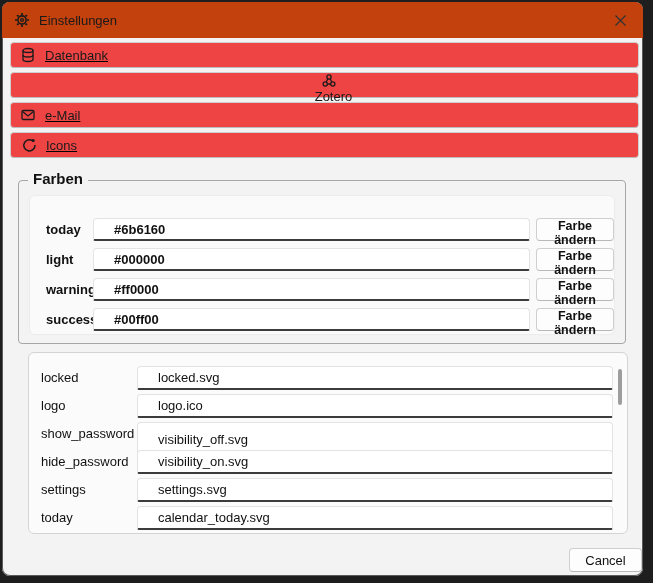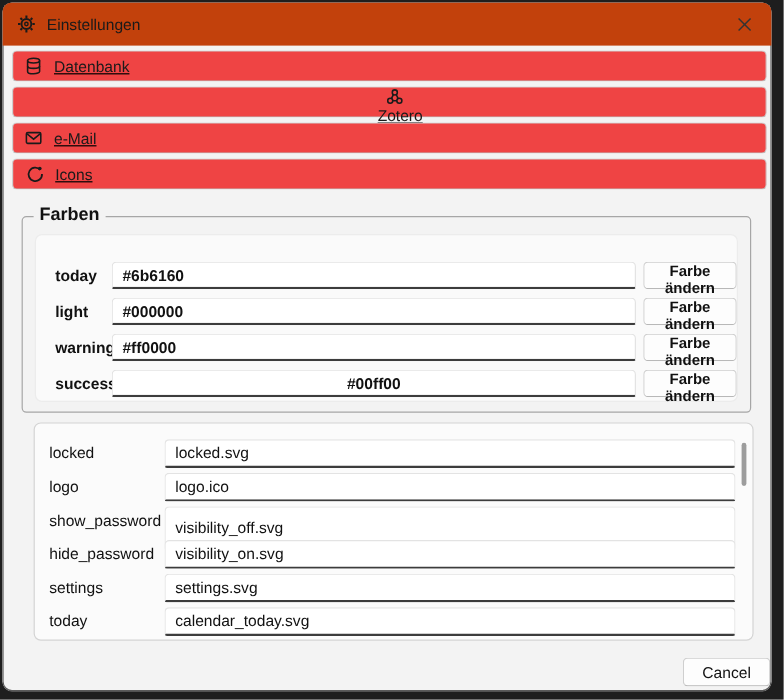--- a/index.html
+++ b/index.html
@@ -50,21 +50,21 @@
     position:absolute;left:10px;top:14px;width:586px;height:140px;
     background:#fafafa;border:1px solid #ececec;border-radius:6px;box-sizing:border-box;
   }
   .frow-label{
     position:absolute;left:16px;width:46px;height:23px;line-height:23px;
     font-size:13px;font-weight:bold;color:#111;white-space:nowrap;
   }
   .txt{
     position:absolute;box-sizing:border-box;height:23px;
     background:#ffffff;border:1px solid #e3e3e3;border-bottom:2px solid #3c3c3c;
-    border-radius:4px 4px 2px 2px;padding:0 8px;font-size:13px;color:#111;
+    border-radius:4px 4px 2px 2px;padding:0 20px;font-size:13px;color:#111;
     font-family:"Liberation Sans", sans-serif;outline:none;
   }
   .txt.bold{font-weight:bold;}
   .farbe-btn{
     position:absolute;left:506px;width:78px;height:23px;box-sizing:border-box;
     background:#fdfdfd;border:1px solid #cfcfcf;border-bottom-color:#b8b8b8;
     border-radius:4px;font-size:12.5px;font-weight:bold;color:#111;
     font-family:"Liberation Sans", sans-serif;cursor:pointer;padding:0;
   }
   
@@ -166,21 +166,21 @@
 
         <span class="frow-label" style="top:52px;">light</span>
         <input class="txt bold" style="left: 63px; top: 52px; width: 437px;" value="#000000">
         <button class="farbe-btn" style="top:52px;">Farbe ändern</button>
 
         <span class="frow-label" style="top:82px;">warning</span>
         <input class="txt bold" style="left: 63px; top: 82px; width: 437px;" value="#ff0000">
         <button class="farbe-btn" style="top:82px;">Farbe ändern</button>
 
         <span class="frow-label" style="top:112px;">success</span>
-        <input class="txt bold" style="left: 63px; top: 112px; width: 437px; text-align: center;" value="#00ff00">
+        <input class="txt bold" style="left: 63px; top: 112px; width: 437px;" value="#00ff00">
         <button class="farbe-btn" style="top:112px;">Farbe ändern</button>
 
       </div>
     </div>
 
     <div class="list-panel">
 
       <span class="lrow-label" style="top:13px;text-align:center;">locked</span>
       <input class="txt" style="left: 108px; top: 13px; width: 476px; height: 24px;" value="locked.svg">
 

